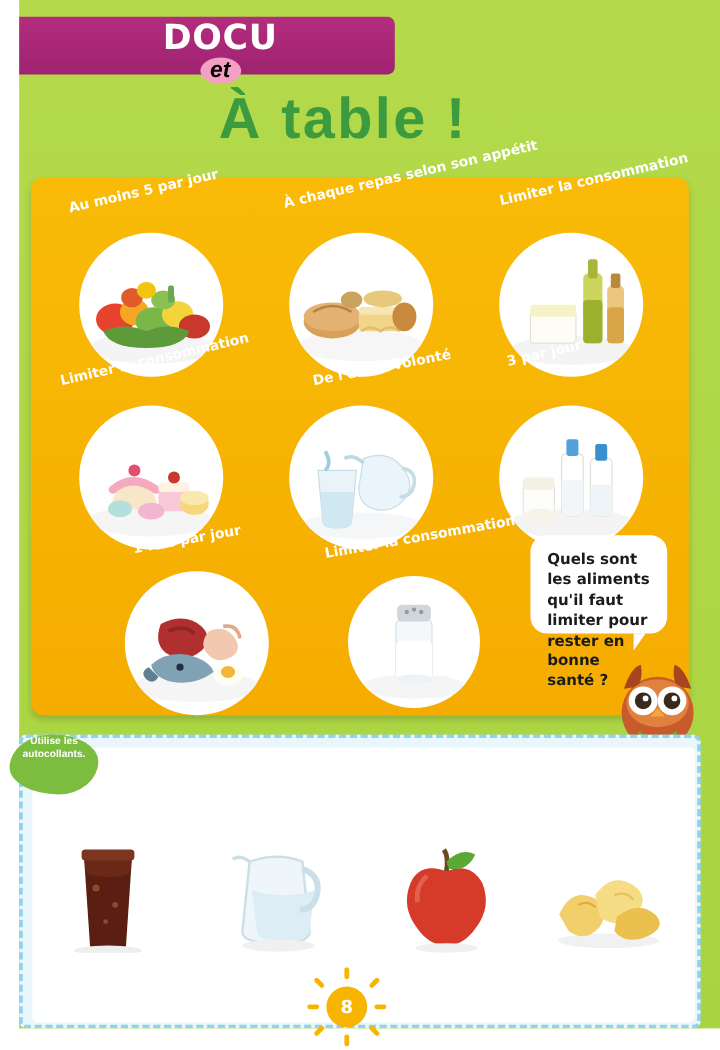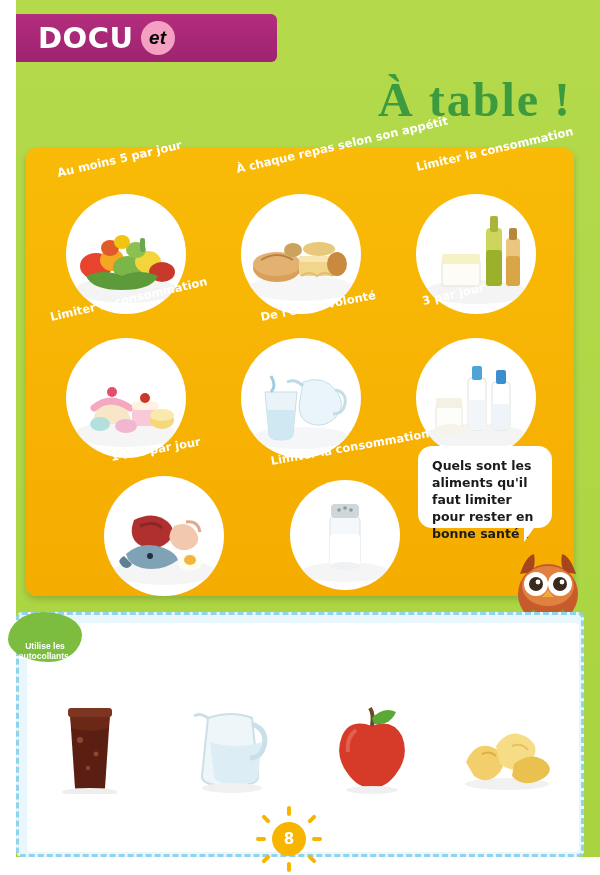--- a/index.html
+++ b/index.html
@@ -33,29 +33,30 @@
     left: 0; bottom: 0;
     width: 600px; height: 18px;
     background: #ffffff;
   }
 
   
   .banner {
     position: absolute;
     left: 16px;
     top: 14px;
-    width: 261px;
+    width: 313px;
     height: 48px;
     background: #b02b7a;
     background: linear-gradient(180deg, #b32d7d 0%, #9e2370 100%);
     border-radius: 0 6px 6px 0;
     display: flex;
     align-items: center;
     padding-left: 22px;
     box-sizing: border-box;
+    flex-direction: column;
   }
   .banner .docu, .banner .jeux {
     color: #ffffff;
     font-size: 29px;
     font-weight: bold;
     letter-spacing: 0.5px;
     font-family: "DejaVu Sans", sans-serif;
   }
   .banner .et-bubble {
     width: 34px;
@@ -72,24 +73,24 @@
     margin: 0 7px;
   }
   .banner .jeux { font-style: italic; }
 
   
   .title {
     position: absolute;
     top: 72px;
     left: 0;
     width: 572px;
-    text-align: right;
+    text-align: center;
     font-size: 48px;
     color: #3c9a3f;
-    font-family: Liberation Serif, serif;
+    font-family: Liberation Sans, sans-serif;
     font-weight: bold;
     letter-spacing: 2px;
   }
 
   
   .orange-panel {
     position: absolute;
     left: 26px;
     top: 148px;
     width: 548px;
@@ -177,21 +178,21 @@
     left: 8px;
     top: 612px;
     width: 74px;
     height: 50px;
     color: #ffffff;
     font-size: 8.5px;
     font-weight: bold;
     text-align: center;
     display: flex;
     flex-direction: column;
-    justify-content: flex-end;
+    justify-content: flex-start;
     line-height: 1.25;
     z-index: 5;
   }
   .sticker-badge .blob {
     position: absolute;
     left: 0; top: 0;
     width: 74px; height: 50px;
     background: #7cbd3f;
     border-radius: 48% 52% 45% 55% / 55% 45% 55% 45%;
     z-index: -1;
@@ -361,21 +362,21 @@
         <rect x="40" y="36" width="30" height="50" rx="5" fill="#f4f8fa" stroke="#d6e2e8"></rect>
         <rect x="40" y="54" width="30" height="32" rx="4" fill="#ffffff"></rect>
         <rect x="41" y="24" width="28" height="14" rx="4" fill="#cfd7da"></rect>
         <circle cx="49" cy="30" r="1.8" fill="#8e9a9f"></circle>
         <circle cx="55" cy="28" r="1.8" fill="#8e9a9f"></circle>
         <circle cx="61" cy="30" r="1.8" fill="#8e9a9f"></circle>
         <ellipse cx="55" cy="86" rx="15" ry="4" fill="#eef2f4"></ellipse>
       </svg>
     </div>
 
-    <div class="bubble" style="left:392px; top:298px; width:134px; height:82px;">Quels sont les aliments qu'il faut limiter pour rester en bonne santé ?</div>
+    <div class="bubble" style="left:416px; top:298px; width:114px; height:82px;">Quels sont les aliments qu'il faut limiter pour rester en bonne santé ?</div>
   </div>
 
   <svg class="owl" viewBox="0 0 92 92">
     <ellipse cx="46" cy="58" rx="30" ry="30" fill="#c75b2b"></ellipse>
     <path d="M18 38 q6 -18 14 -20 q2 10 -2 18z" fill="#a8441e"></path>
     <path d="M74 38 q-6 -18 -14 -20 q-2 10 2 18z" fill="#a8441e"></path>
     <ellipse cx="46" cy="50" rx="26" ry="20" fill="#e0813f"></ellipse>
     <circle cx="34" cy="48" r="12" fill="#ffffff"></circle>
     <circle cx="58" cy="48" r="12" fill="#ffffff"></circle>
     <circle cx="34" cy="48" r="7" fill="#3a2a1c"></circle>

